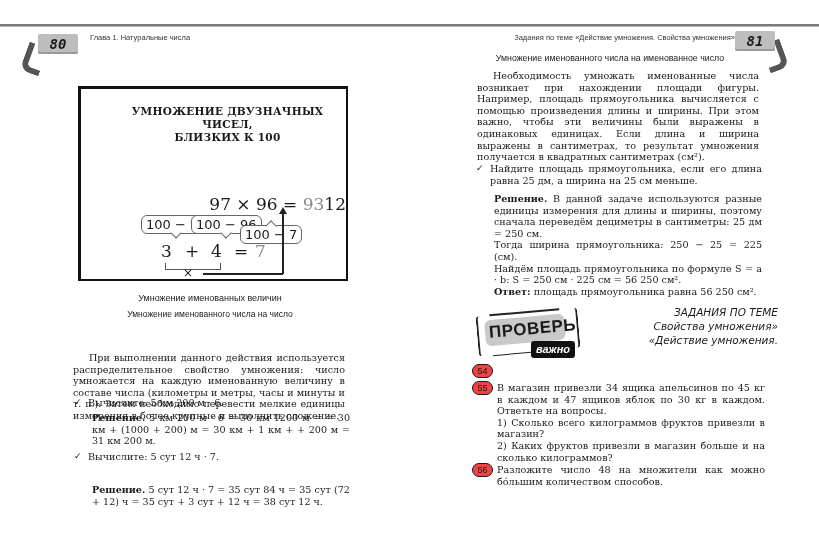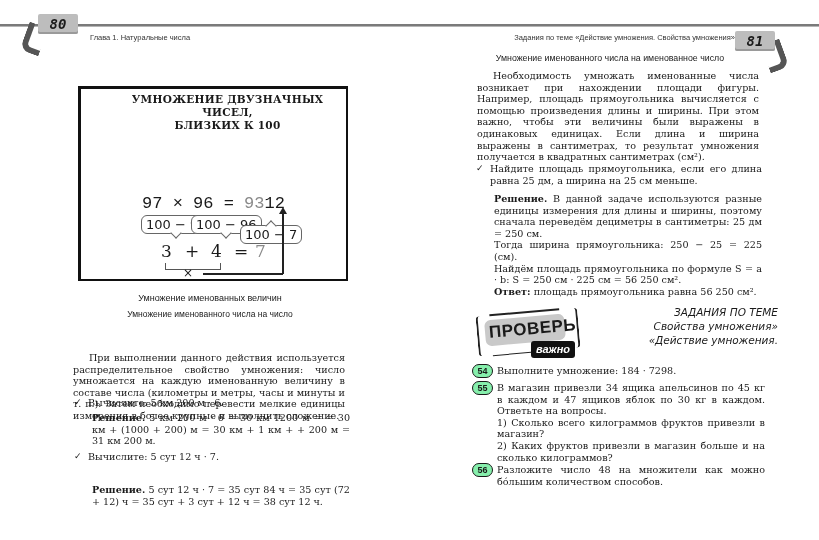--- a/index.html
+++ b/index.html
@@ -8,43 +8,43 @@
   .topline { position:absolute; left:0; top:24px; width:819px; height:2px; background:#7a7a7a; border-bottom:1px solid #b5b5b5; }
   .page { position:absolute; top:0; height:540px; }
   .page.left { left:0; width:410px; }
   .page.right { left:410px; width:409px; }
 
   
   .pn { position:absolute; width:56px; height:44px; }
   .pn .tab { position:absolute; top:8px; width:40px; height:20px; background:#bdbdbd; border-radius:2px; box-shadow:inset 0 -2px 0 #9a9a9a; }
   .pn .num { position:absolute; top:10px; width:40px; text-align:center; font-family:"DejaVu Sans Mono", monospace; font-weight:bold; font-style:italic; font-size:14px; color:#1a1a1a; }
   .pn .hook { position:absolute; top:18px; width:14px; height:24px; border:6px solid #555; }
-  .pn.l { left:22px; top:6px; }
+  .pn.l { left:22px; top:26px; }
   .pn.l .tab, .pn.l .num { left:16px; }
   .pn.l .hook { left:2px; border-right:none; border-top:none; border-bottom-left-radius:10px; transform:rotate(20deg); }
   .pn.r { left:735px; top:23px; }
   .pn.r .tab, .pn.r .num { left:0; }
   .pn.r .hook { left:30px; border-left:none; border-top:none; border-bottom-right-radius:10px; transform:rotate(-20deg); }
 
   .running { position:absolute; top:33px; font-family:"Liberation Sans", sans-serif; font-size:7.5px; color:#333; }
   .running.l { left:90px; }
   .running.r { right:84px; }
 
   .text { font-size:9.6px; line-height:11.6px; text-align:justify; }
   .indent { text-indent:16px; }
   .sans-h { font-family:"Liberation Sans", sans-serif; font-weight:normal; font-size:9px; text-align:center; }
 
   
   .bullet-para { position:absolute; left:73px; top:55px; width:272px; }
   .bullet-para .dot { position:absolute; left:-12px; top:4px; width:5px; height:5px; border-radius:50%; background:#777; }
 
   .algo { position:absolute; left:78px; top:86px; width:265px; height:190px; border:2px solid #111; border-left-width:3px; border-top-width:3px; background:#fff; }
-  .algo .ttl { text-align:center; font-weight:bold; font-size:10.5px; line-height:13px; margin-top:4px; letter-spacing:0.3px;padding-left:28px; }
+  .algo .ttl { text-align:center; font-weight:bold; font-size:10.5px; line-height:13px; margin-top:16px; letter-spacing:0.3px;padding-left:28px; }
   .algo .steps { margin:5px 6px 0 6px; font-size:9.3px; line-height:11.3px; text-align:justify; }
-  .algo .eq1 { position:absolute; top:105px; left:0; width:265px; text-align:center; font-size:17px;font-family:Liberation Mono, monospace; }
+  .algo .eq1 { position:absolute; top:105px; left:0; width:265px; text-align:right; font-size:17px; }
   .algo .eq2 { position:absolute; top:152px; left:0; width:265px; font-size:17px; }
   .gray { color:#8a8a8a; }
   .bubble { position:absolute; font-size:13px; border:1px solid #666; border-radius:6px; padding:1px 4px; background:#fff; font-family:"DejaVu Sans", sans-serif; }
   .bubble:after { content:""; position:absolute; left:50%; width:7px; height:7px; background:#fff; border-right:1px solid #666; border-bottom:1px solid #666; transform:translateX(-50%) rotate(45deg); bottom:-4px; }
   .bubble.up:after { bottom:auto; top:-4px; transform:translateX(-50%) rotate(225deg); }
 
   .h-named { position:absolute; left:60px; top:293px; width:300px; }
   .h-named2 { position:absolute; left:60px; top:309px; width:300px; font-size:8.5px; }
   .named-para { position:absolute; left:73px; top:323px; width:272px;margin-top:29px; }
 
@@ -64,21 +64,21 @@
   .prover .frame { position:absolute; left:2px; top:3px; width:98px; height:40px; border-left:2px solid #222; border-right:2px solid #222; border-radius:4px; transform:rotate(-5deg); }
   .prover .frame:before, .prover .frame:after { content:""; position:absolute; left:12px; width:70px; height:1.5px; background:#222; }
   .prover .frame:before { top:-1px; }
   .prover .frame:after { bottom:-1px; }
   .prover .gbox { position:absolute; left:10px; top:8px; width:80px; height:26px; background:#c9c9c9; border-radius:6px; transform:rotate(-5deg); }
   .prover .word { position:absolute; left:14px; top:10px; font-family:"Liberation Sans", sans-serif; font-weight:bold; font-size:17px; color:#1a1a1a; transform:rotate(-5deg); letter-spacing:0.5px; }
   .prover .sebya { position:absolute; left:56px; top:32px; width:44px; height:17px; background:#111; color:#fff; border-radius:3px; font-family:"Liberation Sans", sans-serif; font-weight:bold; font-style:italic; font-size:11px; text-align:center; line-height:17px; }
   .topic { position:absolute; left:613px; top:305px; width:165px; font-family:"DejaVu Sans", sans-serif; font-style:italic; font-size:10.5px; line-height:14px; text-align:right; color:#1a1a1a; }
 
   .prob { position:absolute; left:497px; width:268px; }
-  .prob .num { position:absolute; left:-25px; top:-1px; width:19px; height:12px; border:1.6px solid #1a1a1a; border-radius:7px; font-family:"Liberation Sans", sans-serif; font-weight:bold; font-size:9px; line-height:12px; text-align:center; background:#86efac; }
+  .prob .num { position:absolute; left:-25px; top:-1px; width:19px; height:12px; border:1.6px solid #1a1a1a; border-radius:7px; font-family:"Liberation Sans", sans-serif; font-weight:normal; font-size:9px; line-height:12px; text-align:center; background:#ef4444; }
 </style>
 </head>
 <body>
 
 <div class="topline"></div>
 
 <div class="page left">
   <div class="pn l">
     <div class="hook"></div>
     <div class="tab"></div>
@@ -170,21 +170,20 @@
   <div class="sebya">важно</div>
 </div>
 <div class="topic">
   <div>ЗАДАНИЯ ПО ТЕМЕ</div>
   <div>Свойства умножения»</div>
   <div>«Действие умножения.</div>
 </div>
 
 <div class="prob text" style="top:365px;">
   <span class="num">54</span>
-  <span>Выполните умножение: 184 · 7298.</span>
 </div>
 <div class="prob text" style="top:382px;">
   <span class="num">55</span>
   <div>В магазин привезли 34 ящика апельсинов по 45 кг в каждом и 47 ящиков яблок по 30 кг в каждом. Ответьте на вопросы.</div>
   <div>1) Сколько всего килограммов фруктов привезли в магазин?</div>
   <div>2) Каких фруктов привезли в магазин больше и на сколько килограммов?</div>
 </div>
 <div class="prob text" style="top:464px;">
   <span class="num">56</span>
   <span>Разложите число 48 на множители как можно бо́льшим количеством способов.</span>

